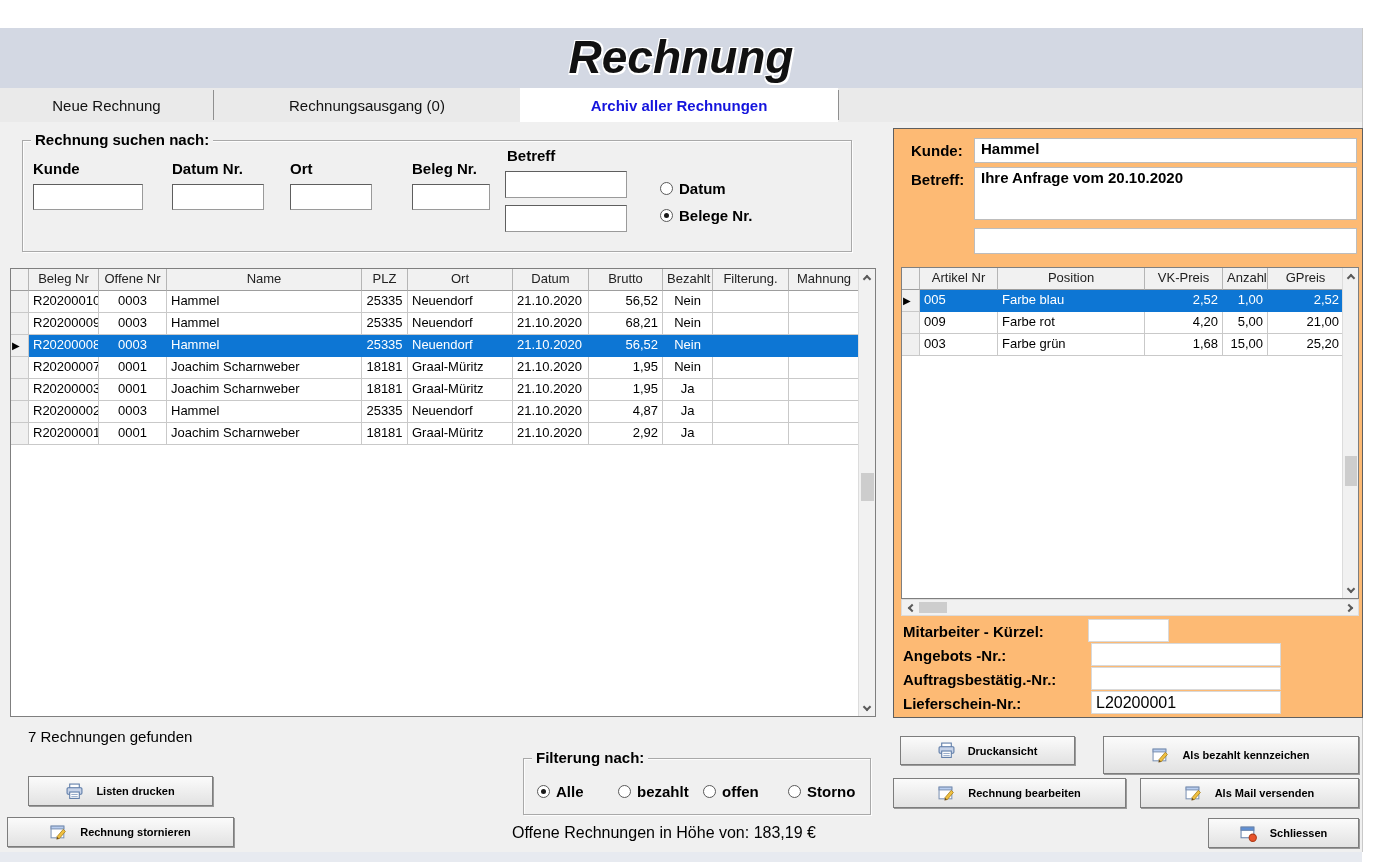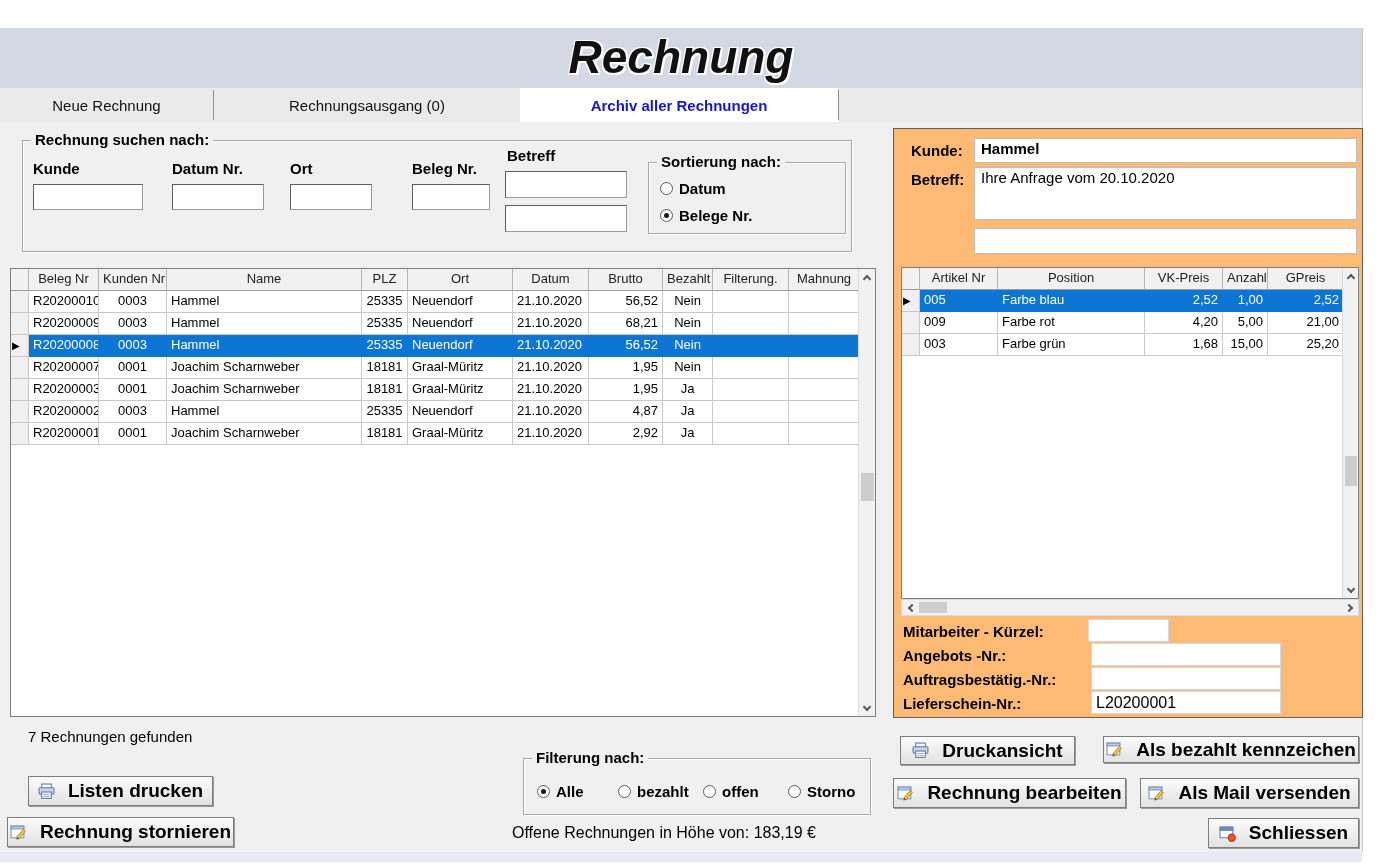--- a/index.html
+++ b/index.html
@@ -64,21 +64,21 @@
   .chev { width:6px; height:6px; border-left:2px solid #5a5a5a; border-bottom:2px solid #5a5a5a; }
   .chev.up { transform:rotate(135deg); margin-top:3px; }
   .chev.down { transform:rotate(-45deg); margin-bottom:3px; }
   .chev.left { transform:rotate(45deg); margin-left:3px; }
   .chev.right { transform:rotate(225deg); margin-right:3px; }
   .sb-thumb { position:absolute; background:#cdcdcd; }
 
   
   .btn { position:absolute; display:flex; align-items:center; justify-content:center; gap:13px;
          background:linear-gradient(#fbfbfb,#e2e2e2); border:1px solid #7d7d7d;
-         box-shadow:1px 1px 0 #9a9a9a; font-size:19px; font-weight:bold; cursor:default; }
+         box-shadow:1px 1px 0 #9a9a9a; font-size:11px; font-weight:bold; cursor:default; }
   .btn svg { flex:none; }
 
   
   .panel { position:absolute; left:893px; top:128px; width:470px; height:590px;
            background:#fdba74; border:1px solid #5f5f5f; }
   .panel .lbl { font-size:15px; }
   .pfield { position:absolute; background:#fff; border:1px solid #bdbdbd; font-size:15px; padding:1px 6px; }
 
   .plain { position:absolute; font-size:15px; font-weight:normal; white-space:nowrap; }
 </style>
@@ -118,37 +118,34 @@
   <div class="lbl" style="left:172px;top:160px">Datum Nr.</div>
   <input class="inp" style="left: 172px; top: 184px; width: 92px; height: 26px;" value="">
   <div class="lbl" style="left:290px;top:160px">Ort</div>
   <input class="inp" style="left: 290px; top: 184px; width: 82px; height: 26px;" value="">
   <div class="lbl" style="left:412px;top:160px">Beleg Nr.</div>
   <input class="inp" style="left: 412px; top: 184px; width: 78px; height: 26px;" value="">
   <div class="lbl" style="left:507px;top:147px">Betreff</div>
   <input class="inp" style="left: 505px; top: 171px; width: 122px; height: 27px;" value="">
   <input class="inp" style="left: 505px; top: 205px; width: 122px; height: 27px;" value="">
 
-  <div class="groupbox" style="left:648px;top:162px;width:198px;height:72px">
-    <span class="legend">Sortierung nach:</span>
-  </div>
   <div class="radio" style="left:660px;top:180px">
     <span class="circ"></span>
       <span>Datum</span>
   </div>
   <div class="radio checked" style="left:660px;top:207px">
     <span class="circ"></span>
       <span>Belege Nr.</span>
   </div>
 
   <div class="grid" style="left:10px;top:268px;width:866px;height:449px">
     <div class="grow ghead">
       <div class="gcell sel"></div>
       <div class="gcell c-beleg">Beleg Nr</div>
-      <div class="gcell c-kunden">Kunden Nr</div>
+      <div class="gcell c-kunden">Offene Nr</div>
       <div class="gcell c-name">Name</div>
       <div class="gcell c-plz">PLZ</div>
       <div class="gcell c-ort">Ort</div>
       <div class="gcell c-datum">Datum</div>
       <div class="gcell c-brutto">Brutto</div>
       <div class="gcell c-bez">Bezahlt</div>
       <div class="gcell c-zahl">Filterung.</div>
       <div class="gcell c-mahn">Mahnung</div>
     </div>
 
@@ -252,21 +249,21 @@
       <div class="sb-btn" style="bottom:0;left:0">
           <span class="chev down"></span>
         </div>
     </div>
   </div>
 
   <div class="panel">
     <div class="lbl" style="left:17px;top:13px">Kunde:</div>
     <div class="pfield" style="left:80px;top:9px;width:383px;height:25px"><span style="font-weight:bold">Hammel</span></div>
     <div class="lbl" style="left:17px;top:42px">Betreff:</div>
-    <div class="pfield" style="left:80px;top:38px;width:383px;height:53px"><span style="font-weight:normal">Ihre Anfrage vom 20.10.2020</span></div>
+    <div class="pfield" style="left:80px;top:38px;width:383px;height:53px"><span style="font-weight:bold">Ihre Anfrage vom 20.10.2020</span></div>
     <div class="pfield" style="left:80px;top:99px;width:383px;height:26px"></div>
 
     <div class="grid" style="left:7px;top:138px;width:458px;height:332px">
       <div class="grow ghead">
         <div class="gcell sel"></div>
         <div class="gcell i-art">Artikel Nr</div>
         <div class="gcell i-pos">Position</div>
         <div class="gcell i-vk">VK-Preis</div>
         <div class="gcell i-anz">Anzahl</div>
         <div class="gcell i-gp">GPreis</div>
@@ -371,21 +368,21 @@
   <div class="btn" style="left:900px;top:736px;width:175px;height:29px">
     <svg width="17" height="17" viewBox="0 0 16 16">
         <rect x="3.5" y="1" width="9" height="4" fill="#fff" stroke="#5b7aa6"></rect>
         <rect x="1" y="4.5" width="14" height="6" rx="1" fill="#c7d3e8" stroke="#5b7aa6"></rect>
         <rect x="3.5" y="8.5" width="9" height="6" fill="#fff" stroke="#5b7aa6"></rect>
         <line x1="5" y1="10.8" x2="11" y2="10.8" stroke="#9aaecb"></line>
         <line x1="5" y1="12.8" x2="11" y2="12.8" stroke="#9aaecb"></line>
       </svg>
     <span>Druckansicht</span>
   </div>
-  <div class="btn" style="left:1103px;top:736px;width:256px;height:27px">
+  <div class="btn" style="left:1103px;top:736px;width:256px;height:38px">
     <svg width="17" height="17" viewBox="0 0 16 16">
         <rect x="1" y="2" width="12" height="11" fill="#fff" stroke="#7e94b5"></rect>
         <rect x="1" y="2" width="12" height="2.6" fill="#b8cdf0" stroke="#7e94b5"></rect>
         <path d="M6.5 12 L12.5 5 L14.5 7 L8.5 14 Z" fill="#f0c040" stroke="#a07818" stroke-width="0.7"></path>
         <path d="M6.5 12 L8.5 14 L6 14.7 Z" fill="#6f4b10"></path>
       </svg>
     <span>Als bezahlt kennzeichen</span>
   </div>
   <div class="btn" style="left:893px;top:778px;width:233px;height:30px">
     <svg width="17" height="17" viewBox="0 0 16 16">

